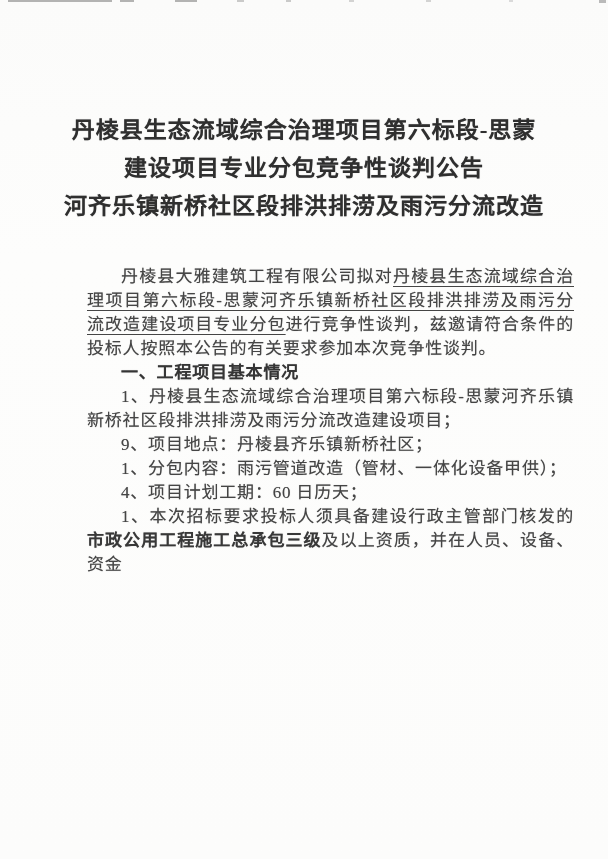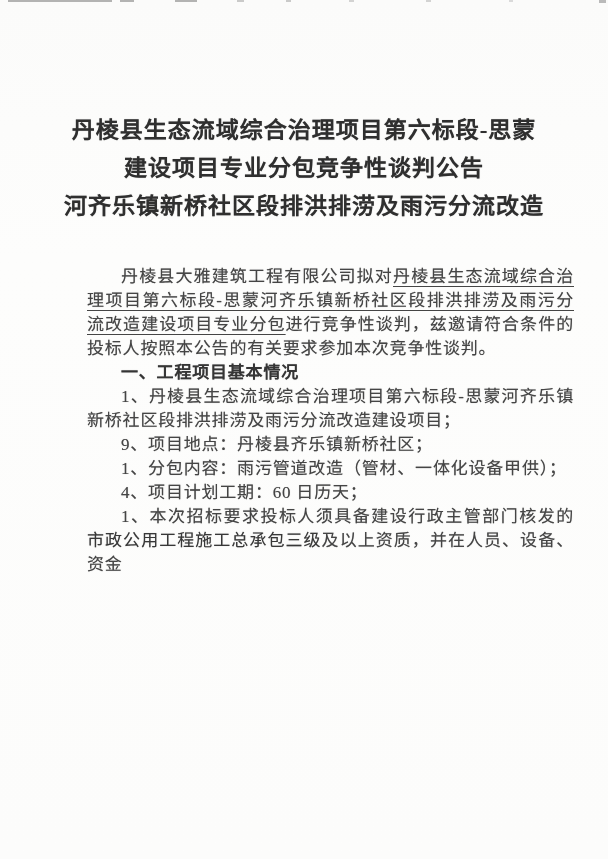--- a/index.html
+++ b/index.html
@@ -66,21 +66,21 @@
   .heading {
     font-weight: 700;
     color: #353535;
   }
   .u {
     text-decoration: underline;
     text-decoration-thickness: 1px;
     text-underline-offset: 4px;
   }
   .b {
-    font-weight: 400;
+    font-weight: 700;
     color: #383838;
   }
 </style>
 </head>
 <body>
 
 <div class="page">
 
   <div>
     <div class="speck sp1"></div>

